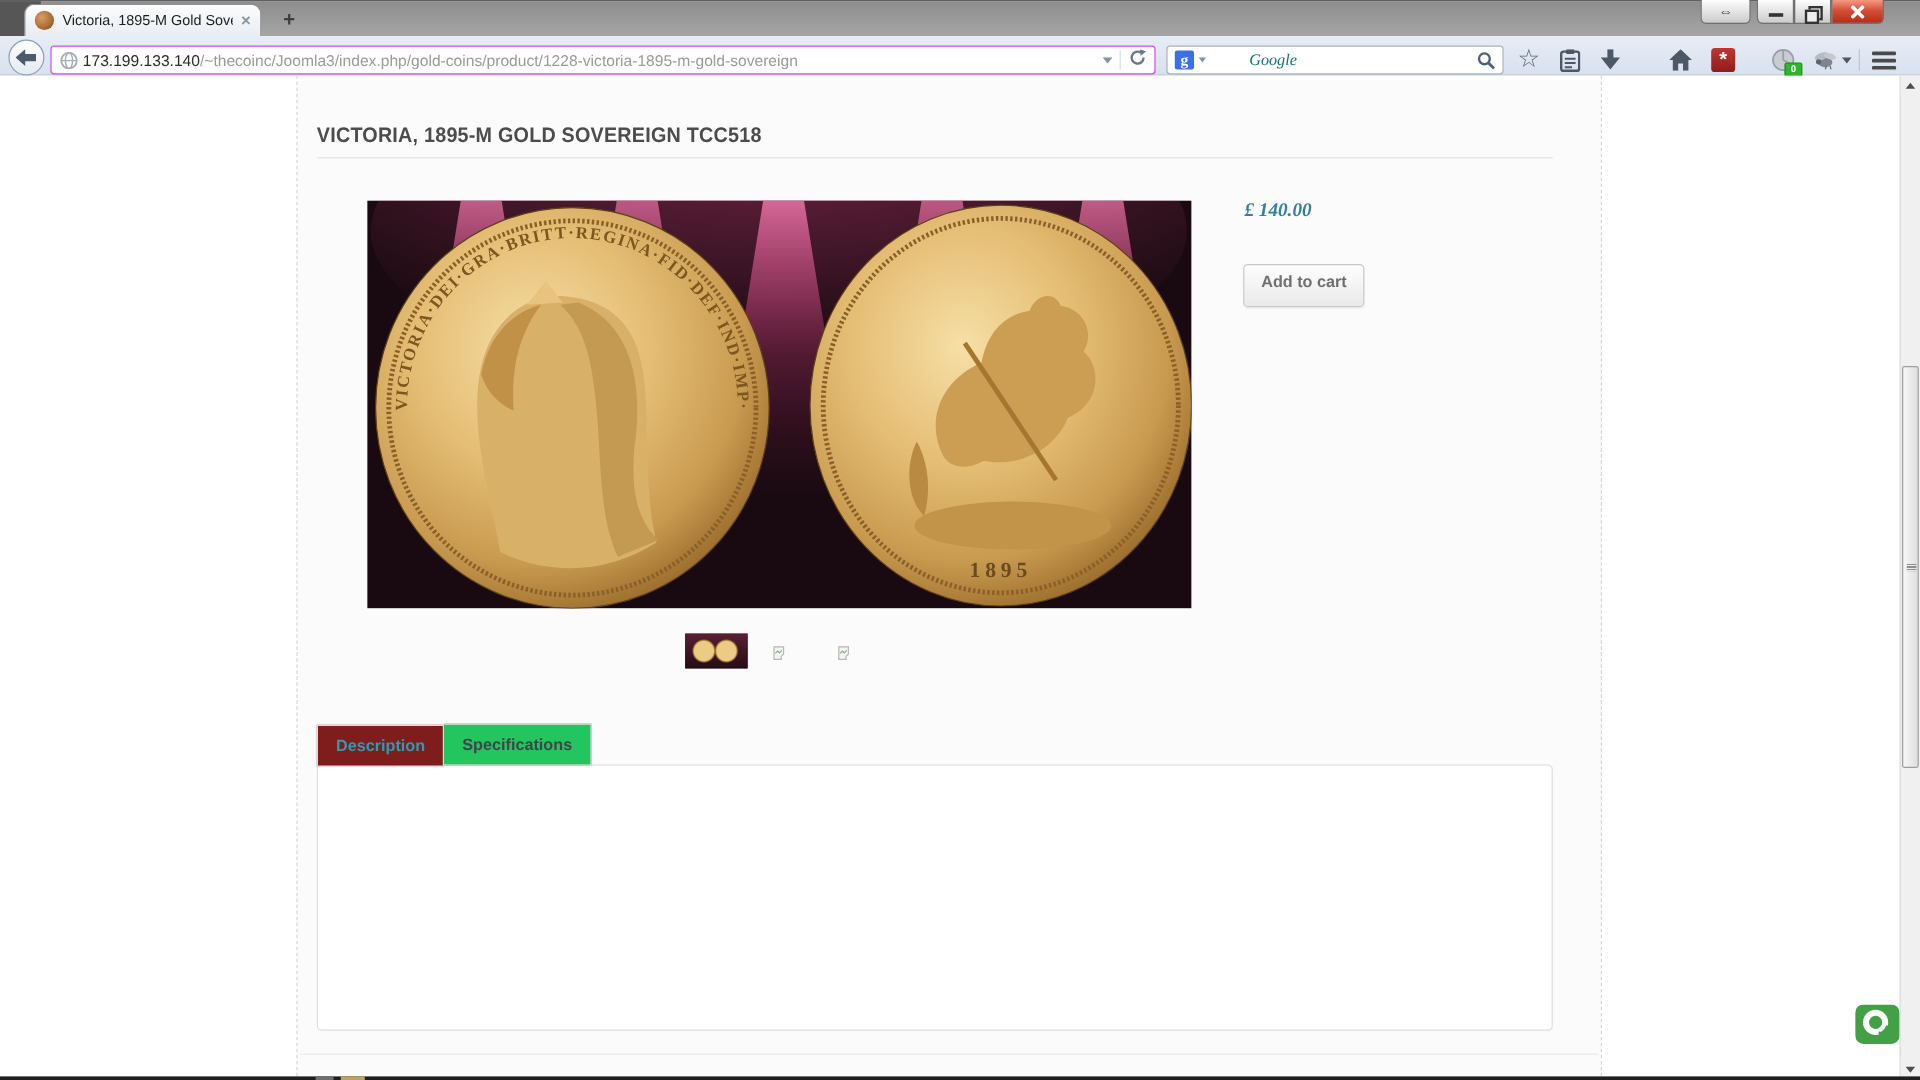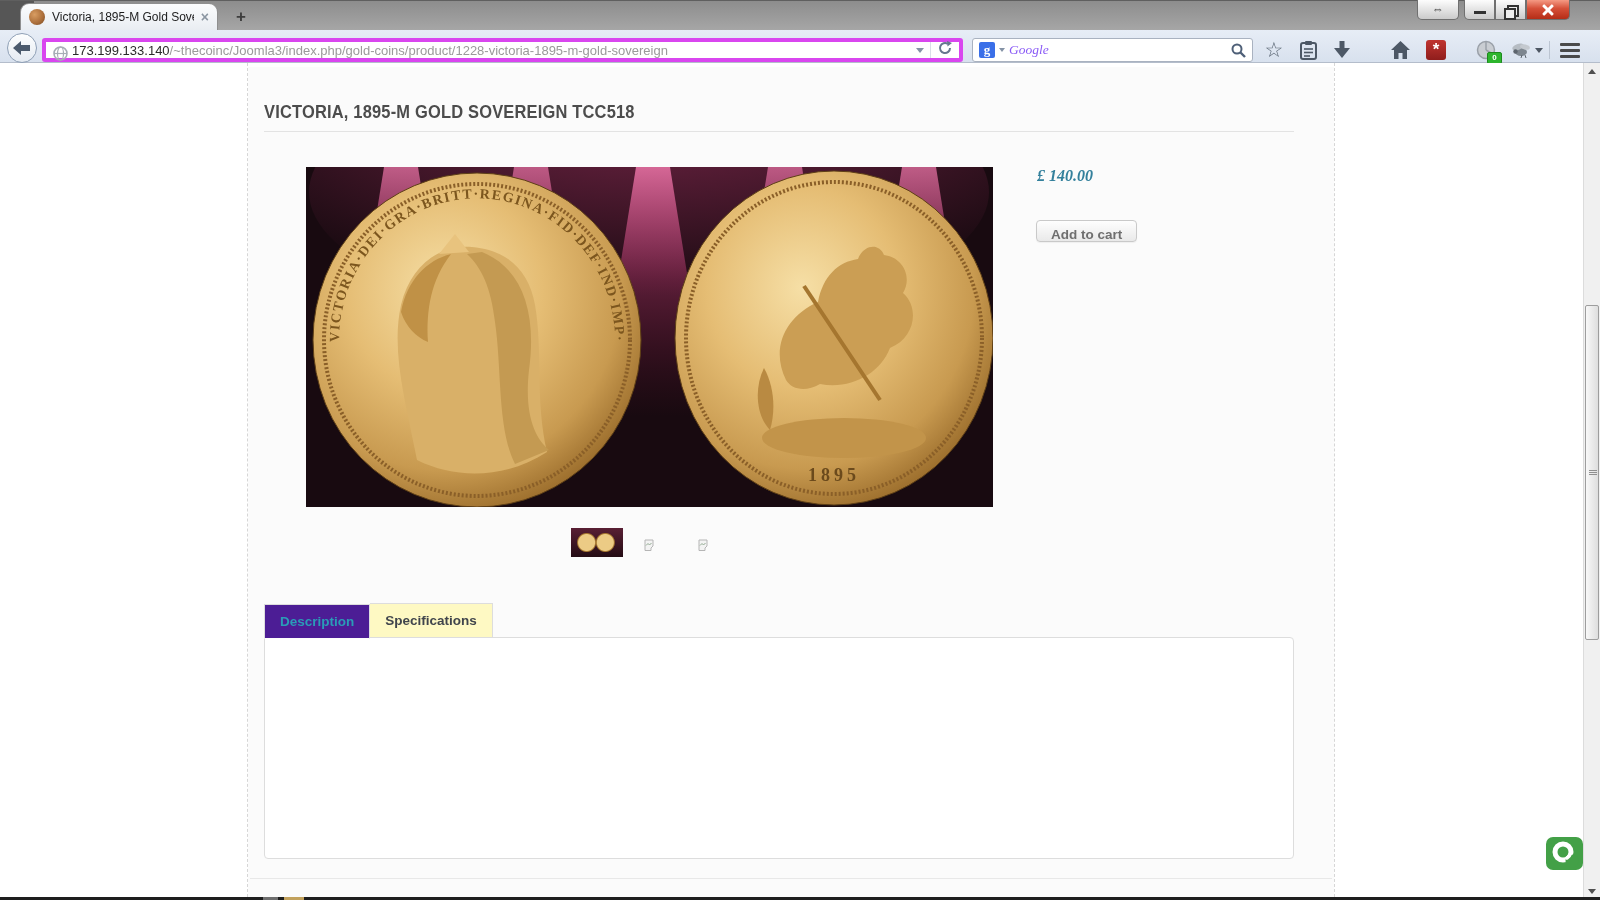--- a/index.html
+++ b/index.html
@@ -35,35 +35,35 @@
   .xbar{position:absolute;left:50%;top:50%;width:14px;height:3px;background:#fff;border-radius:1px;}
   .xbar.a{transform:translate(-50%,-50%) rotate(45deg);}
   .xbar.b{transform:translate(-50%,-50%) rotate(-45deg);}
 
   .navbar{left:0;top:30px;width:1600px;height:33px;
     background:linear-gradient(180deg,#e7edf6,#d8e1ee);border-bottom:1px solid #b4bdcb;box-sizing:border-box;}
   .backbtn{left:7px;top:33px;width:30px;height:30px;border-radius:50%;box-sizing:border-box;
     background:linear-gradient(180deg,#fdfefe,#e4eaf2);border:1px solid #8fa0b6;z-index:5;
     display:flex;align-items:center;justify-content:center;}
   .urlbar{left:42px;top:38px;width:921px;height:24px;box-sizing:border-box;background:#fff;
-    border:4px solid #d946ef;border-radius:3px;display:flex;align-items:center;padding-left:26px;}
+    border:1px solid #d946ef;border-radius:3px;display:flex;align-items:center;padding-left:26px;}
   .url-text{font-size:13px;white-space:nowrap;overflow:hidden;flex:1;}
   .url-host{color:#2b2b2b;}
   .url-path{color:#9a9a9a;}
   .url-caret{width:0;height:0;border-left:4px solid transparent;border-right:4px solid transparent;
     border-top:5px solid #8492a6;margin:0 6px;}
   .url-divider{width:1px;height:16px;background:#d9dfe8;}
   .searchbar{left:972px;top:38px;width:281px;height:24px;box-sizing:border-box;background:#fff;
     border:1px solid #a9b2c0;border-radius:3px;display:flex;align-items:center;padding:0 6px;gap:4px;}
   .gtile{width:16px;height:16px;border-radius:2px;background:#3a6fe8;color:#fff;
     font-family:"Liberation Serif",serif;font-weight:bold;font-size:13px;text-align:center;line-height:16px;}
   .search-caret{width:0;height:0;border-left:3.5px solid transparent;border-right:3.5px solid transparent;
     border-top:4px solid #8492a6;}
   .search-placeholder{flex:1;font-family:"Liberation Serif",serif;font-style:italic;
-    font-size:13.5px;color:#8b5cf6;}
+    font-size:13.5px;color:#0f766e;margin-left:32px;}
   .tool-icon{top:38px;width:24px;height:24px;display:flex;align-items:center;justify-content:center;}
   .star-glyph{font-size:21px;color:#5a6673;line-height:22px;}
   .lp-tile{width:20px;height:20px;border-radius:3px;background:linear-gradient(180deg,#c03530,#8f1d1c);
     color:#fff;font-weight:bold;font-size:17px;text-align:center;line-height:20px;}
   .ext-badge{position:absolute;right:-4px;bottom:-2px;min-width:13px;height:10px;border-radius:2px;
     background:#2db52d;border:1px solid #1d8a1d;color:#fff;font-size:8px;line-height:10px;text-align:center;
     font-weight:bold;}
   .menu-caret{width:0;height:0;border-left:4px solid transparent;border-right:4px solid transparent;
     border-top:5px solid #4e5763;}
   .toolbar-divider{top:41px;width:1px;height:18px;background:#bcc5d2;}
@@ -74,36 +74,36 @@
   .viewport{left:0;top:63px;width:1583px;height:834px;background:#fff;}
   .content-col{left:248px;top:4px;width:1086px;height:834px;background:#fbfbfb;}
   .dash{top:0;width:0;height:834px;border-left:1px dashed #d6d6d6;}
   .page-title{left:16px;top:35px;font-size:17.5px;font-weight:bold;color:#4c4c4c;
     transform:scaleX(.94);transform-origin:left;letter-spacing:.2px;white-space:nowrap;}
   .title-rule{left:16px;top:64px;width:1030px;height:1px;background:#e3e3e3;}
 
   .product-img{left:58px;top:100px;width:687px;height:340px;}
   .price{left:789px;top:100px;font-family:"Liberation Serif",serif;font-style:italic;font-weight:bold;
     font-size:16px;color:#33809c;}
-  .addcart{left:788px;top:153px;height:22px;padding:0 14px;box-sizing:border-box;
+  .addcart{left:788px;top:153px;height:36px;padding:0 14px;box-sizing:border-box;
     background:linear-gradient(180deg,#fefefe,#e9e9e9);border:1px solid #c9c9c9;border-radius:4px;
     color:#6f6f6f;font-size:13.5px;font-weight:bold;line-height:28px;
     box-shadow:0 1px 1px rgba(0,0,0,.05);}
   .thumb-main{left:323px;top:461px;width:52px;height:29px;background-color:#230d15;
     background-image:
       radial-gradient(circle 11px at 30% 50%, #eccb85 0 8px, #a5762f 9px, rgba(0,0,0,0) 10px),
       radial-gradient(circle 11px at 66% 50%, #eccb85 0 8px, #a5762f 9px, rgba(0,0,0,0) 10px),
       linear-gradient(180deg,#591f34,#240c14);}
   .thumb-broken{top:470px;width:10px;height:12px;}
 
   .tabs-row{left:16px;top:536px;display:flex;align-items:flex-end;z-index:3;}
   .vm-tab{height:35px;box-sizing:border-box;padding:0 15px;font-size:13.5px;font-weight:bold;
     line-height:33px;border:1px solid #ddd;}
-  .vm-tab.active{background:#4c1d95;color:#2a9cb7;border-bottom:1px solid #fdfdfd;margin-bottom:-1px;}
-  .vm-tab.inactive{background:#fef9c3;color:#40454c;border-left:none;}
+  .vm-tab.active{background:#7f1d1d;color:#2a9cb7;border-bottom:1px solid #fdfdfd;margin-bottom:-1px;}
+  .vm-tab.inactive{background:#22c55e;color:#40454c;border-left:none;}
   .desc-panel{left:16px;top:570px;width:1030px;height:222px;box-sizing:border-box;background:#fff;
     border:1px solid #ddd;border-radius:0 4px 4px 4px;}
   .bottom-rule{left:2px;top:811px;width:1082px;height:1px;background:#e8e8e8;}
 
   
   .scrollbar{left:1583px;top:63px;width:17px;height:837px;background:#f0f0f0;border-left:1px solid #dcdcdc;box-sizing:border-box;}
   .sb-btn{left:0;width:16px;height:17px;background:#f0f0f0;display:flex;align-items:center;justify-content:center;position:absolute;}
   .sb-up{top:0;}
   .sb-down{bottom:0;}
   .tri-up{width:0;height:0;border-left:4px solid transparent;border-right:4px solid transparent;border-bottom:5px solid #4f4f4f;}

